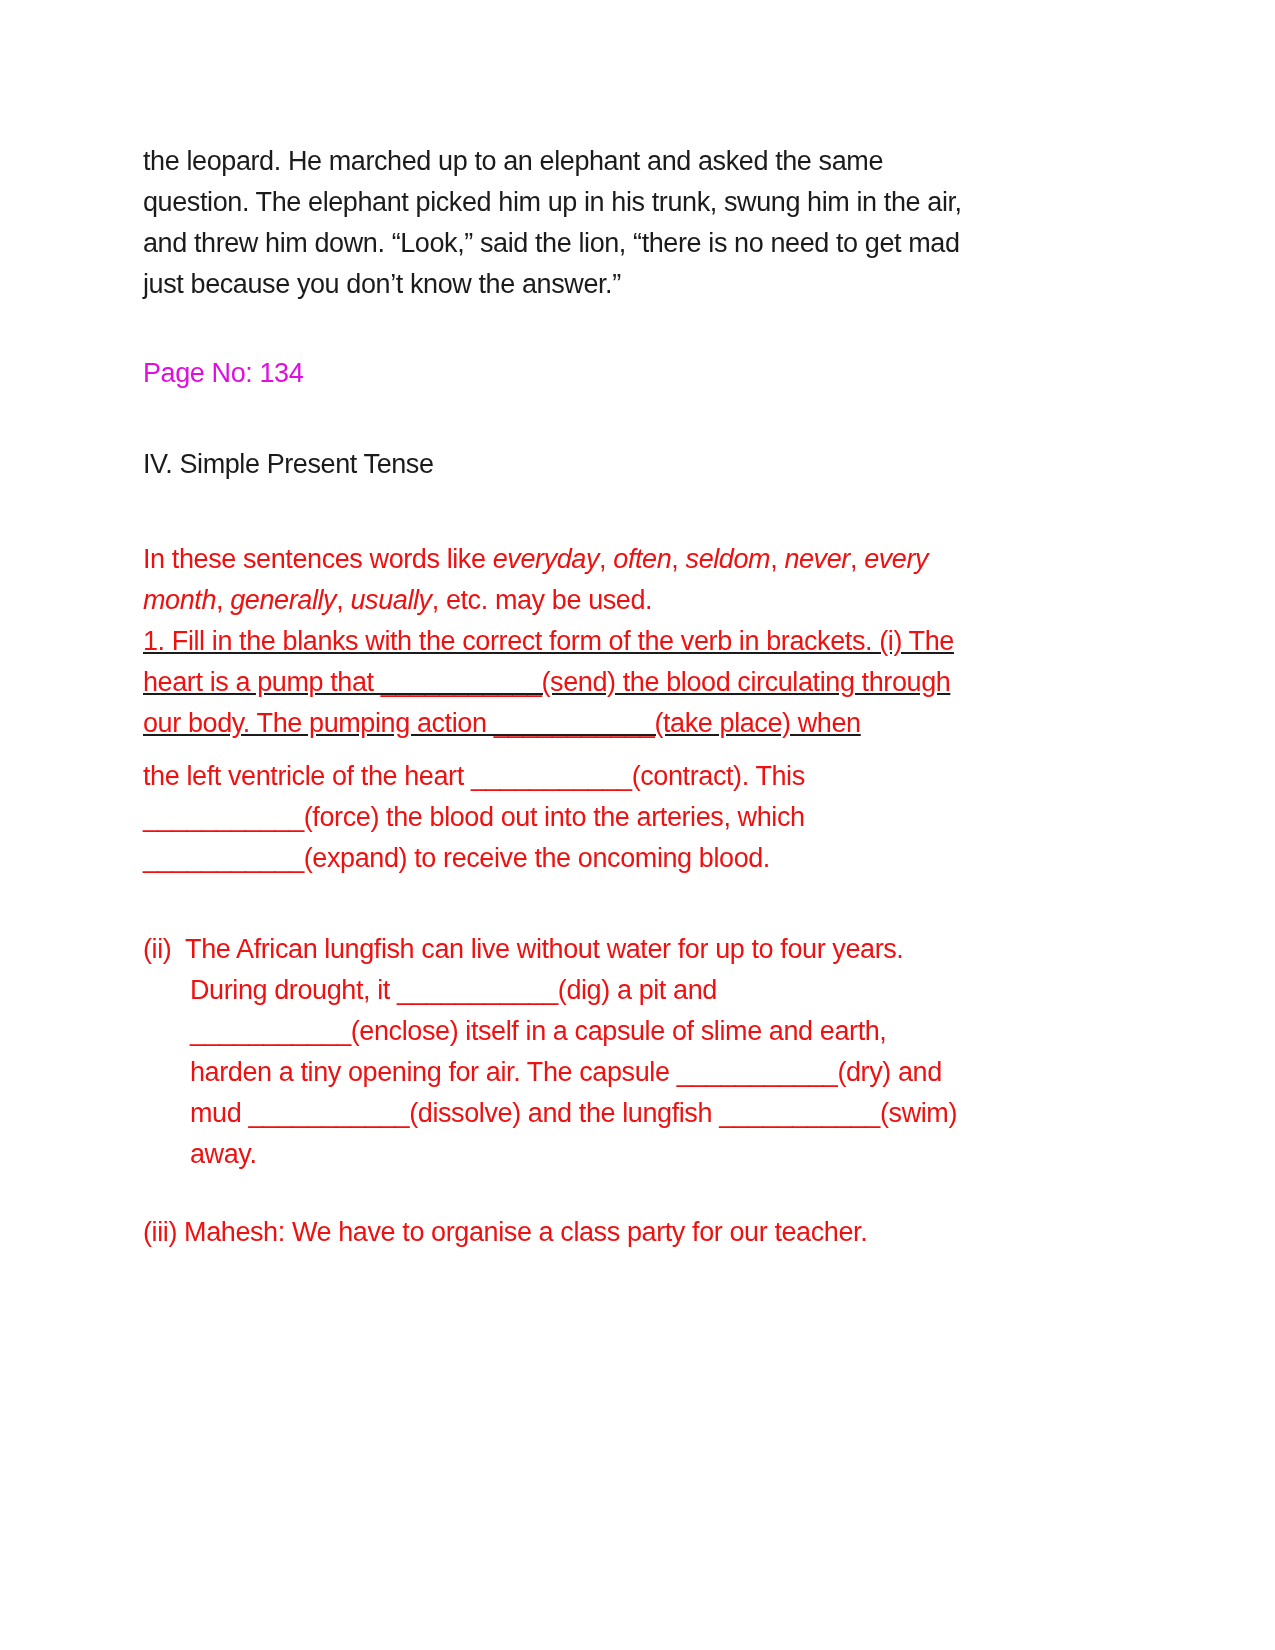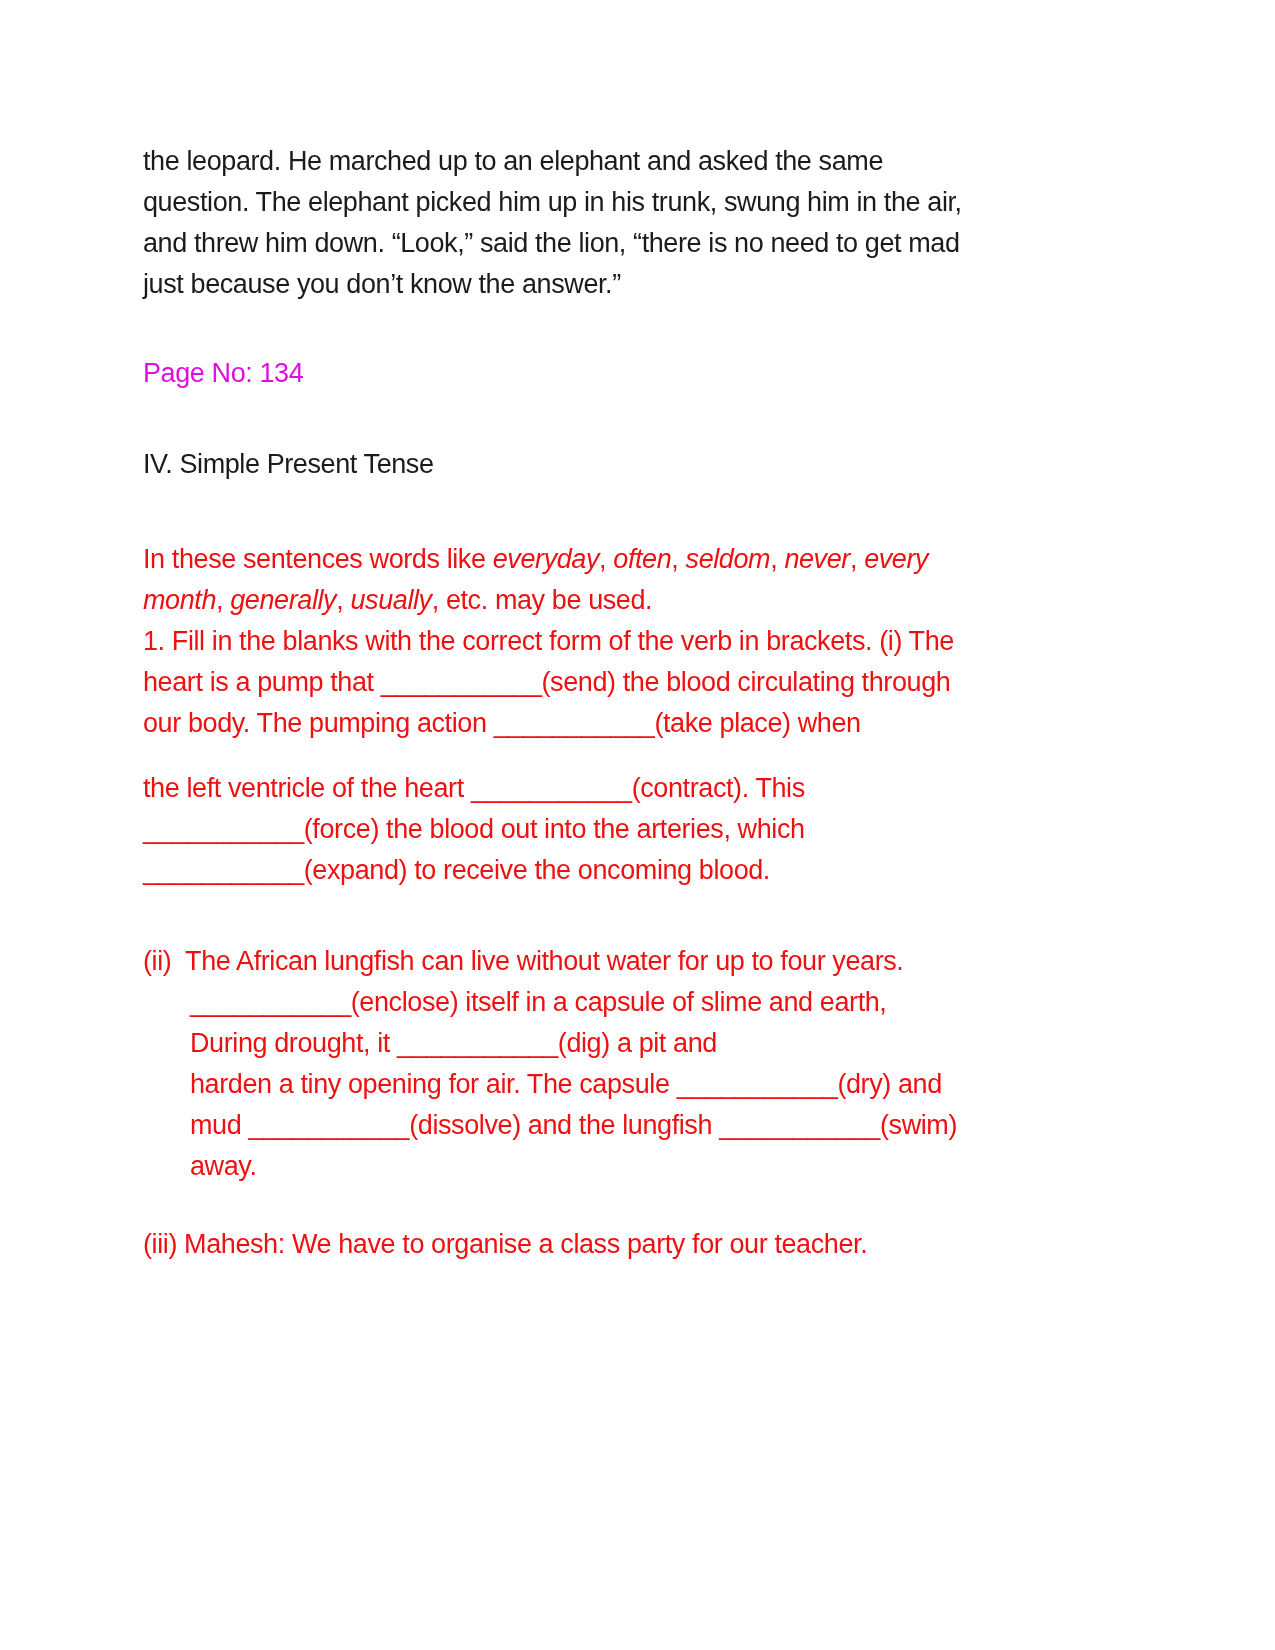--- a/index.html
+++ b/index.html
@@ -28,21 +28,21 @@
     letter-spacing: -0.4px;
   }
   .italic { font-style: italic; }
   .magenta { color: #df0ddf; }
   .red { color: #ee1111; }
 
   .p-story   { margin-bottom: 48px; }
   .p-pageno  { margin-bottom: 50px; }
   .p-heading { margin-bottom: 54px; margin-top: 40px; }
   .p-intro   { }
-  .p-q1a     { margin-bottom: 24px;  }
+  .p-q1a     { margin-bottom: 12px; text-decoration: underline;  }
   .p-q1b     { margin-bottom: 50px; }
   .p-q2      { margin-bottom: 37px; }
 
   .hang { padding-left: 47px; }
   .hang .first { margin-left: -47px; }
 </style>
 </head>
 <body>
 
 <div class="page">
@@ -74,22 +74,22 @@
   </div>
 
   <div class="para p-q1b">
     <div class="line red">the left ventricle of the heart ___________(contract). This</div>
     <div class="line red">___________(force) the blood out into the arteries, which</div>
     <div class="line red">___________(expand) to receive the oncoming blood.</div>
   </div>
 
   <div class="para p-q2 hang">
     <div class="line red first">(ii)  The African lungfish can live without water for up to four years.</div>
+    <div class="line red">During drought, it ___________(dig) a pit and</div>
     <div class="line red">___________(enclose) itself in a capsule of slime and earth,</div>
-    <div class="line red">During drought, it ___________(dig) a pit and</div>
     <div class="line red">harden a tiny opening for air. The capsule ___________(dry) and</div>
     <div class="line red">mud ___________(dissolve) and the lungfish ___________(swim)</div>
     <div class="line red">away.</div>
   </div>
 
   <div class="para">
     <div class="line red">(iii) Mahesh: We have to organise a class party for our teacher.</div>
   </div>
 
 </div>

